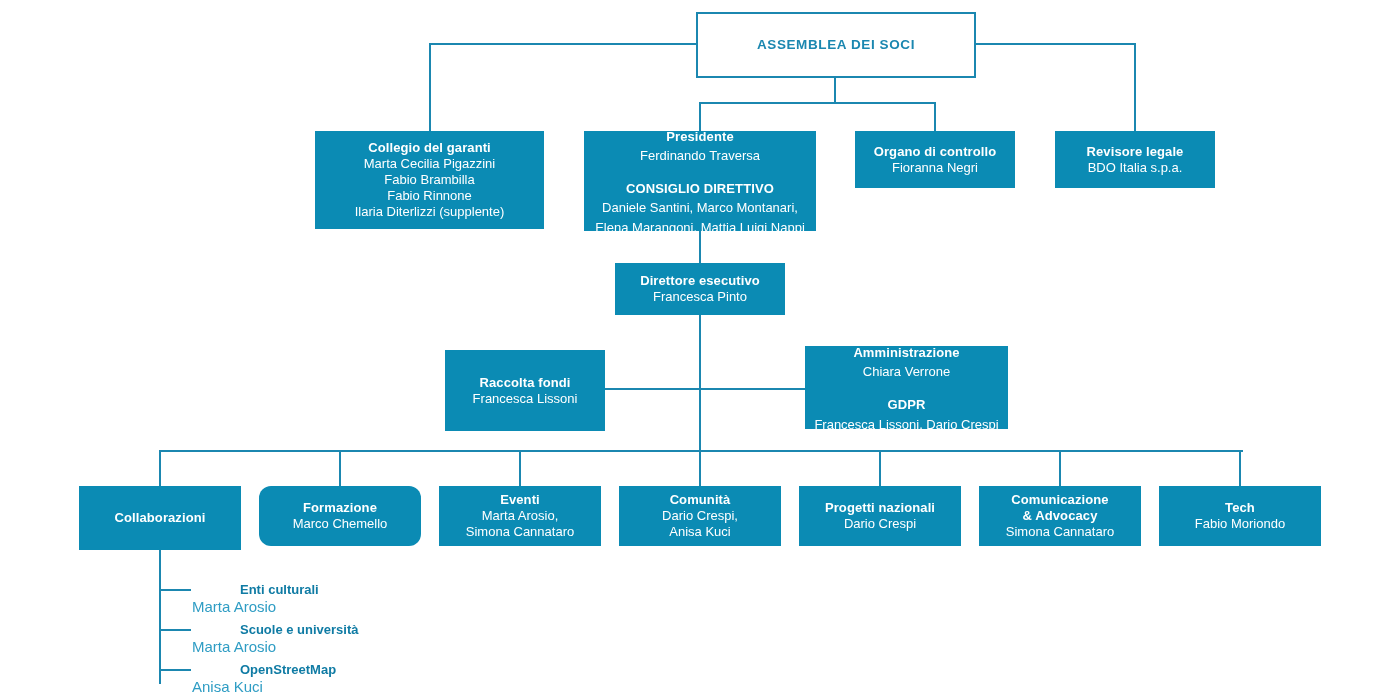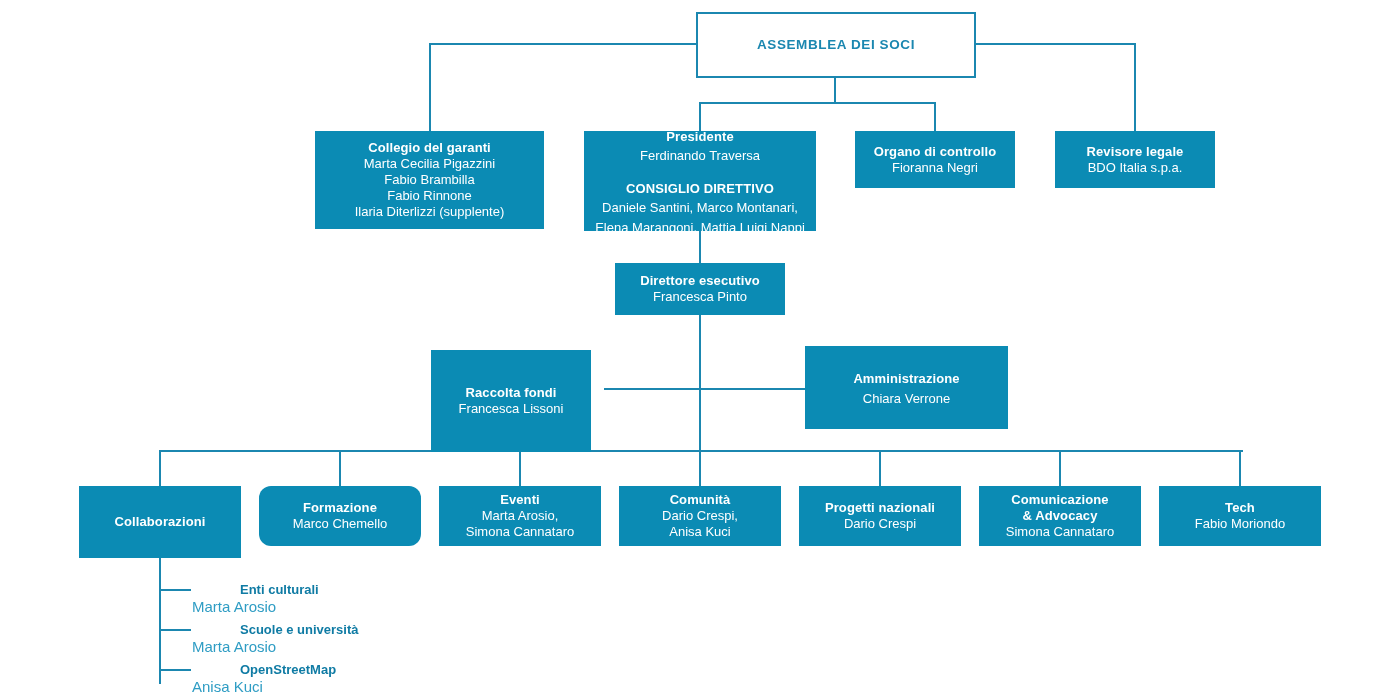--- a/index.html
+++ b/index.html
@@ -158,33 +158,37 @@
   <div class="node" style="left:1055px; top:131px; width:160px; height:57px;">
     <span class="title">Revisore legale</span>
     <span class="sub">BDO Italia s.p.a.</span>
   </div>
 
   <div class="node" style="left:615px; top:263px; width:170px; height:52px;">
     <span class="title">Direttore esecutivo</span>
     <span class="sub">Francesca Pinto</span>
   </div>
 
-  <div class="node" style="left:431px; top:350px; width:160px; height:102px;">
+  <div class="node" style="left:445px; top:350px; width:160px; height:81px;">
     <span class="title">Raccolta fondi</span>
     <span class="sub">Francesca Lissoni</span>
   </div>
 
   <div class="node" style="left:805px; top:346px; width:203px; height:83px;">
     <span class="group">
       <span class="title">Amministrazione</span><br>
       <span class="sub">Chiara Verrone</span>
     </span>
-  </div>
-
-  <div class="node" style="left:79px; top:486px; width:162px; height:72px;text-align:right;">
+    <span class="group">
+      <span class="title">GDPR</span><br>
+      <span class="sub">Francesca Lissoni, Dario Crespi</span>
+    </span>
+  </div>
+
+  <div class="node" style="left:79px; top:486px; width:162px; height:64px;text-align:right;">
     <span class="title">Collaborazioni</span>
   </div>
 
   <div class="node" style="left:259px; top:486px; width:162px; height:60px;border-radius:12px;">
     <span class="title">Formazione</span>
     <span class="sub">Marco Chemello</span>
   </div>
 
   <div class="node" style="left:439px; top:486px; width:162px; height:60px;">
     <span class="title">Eventi</span>

